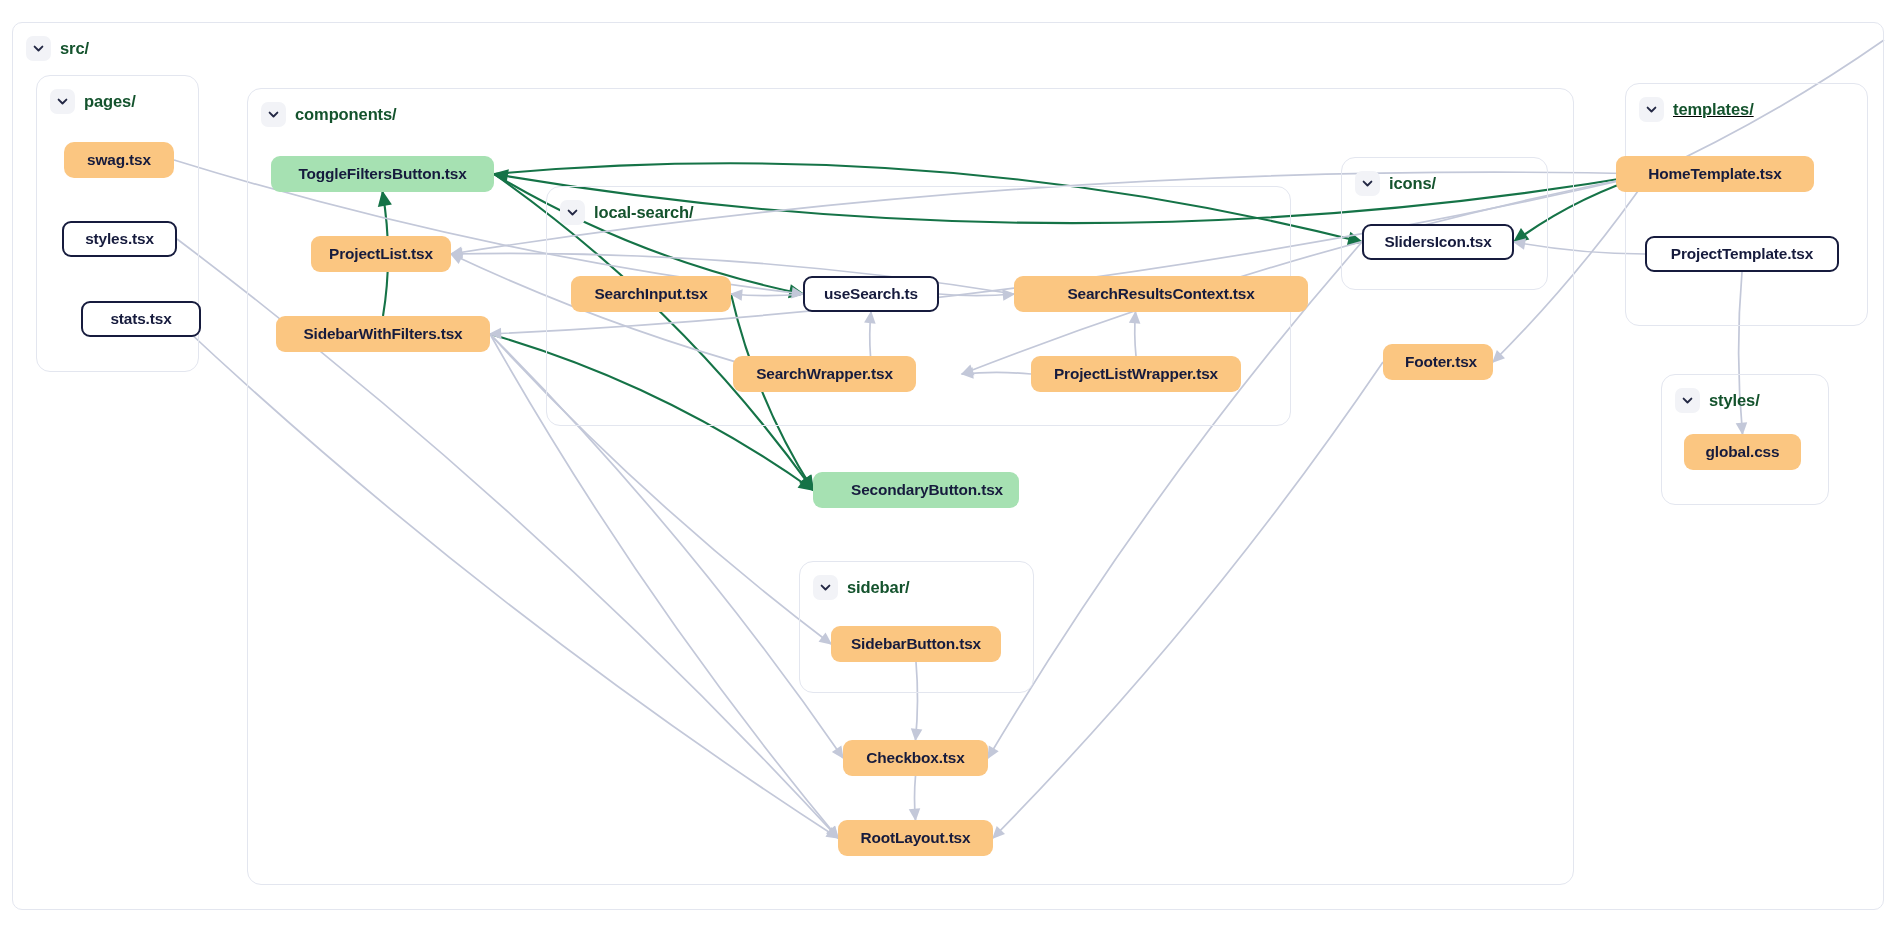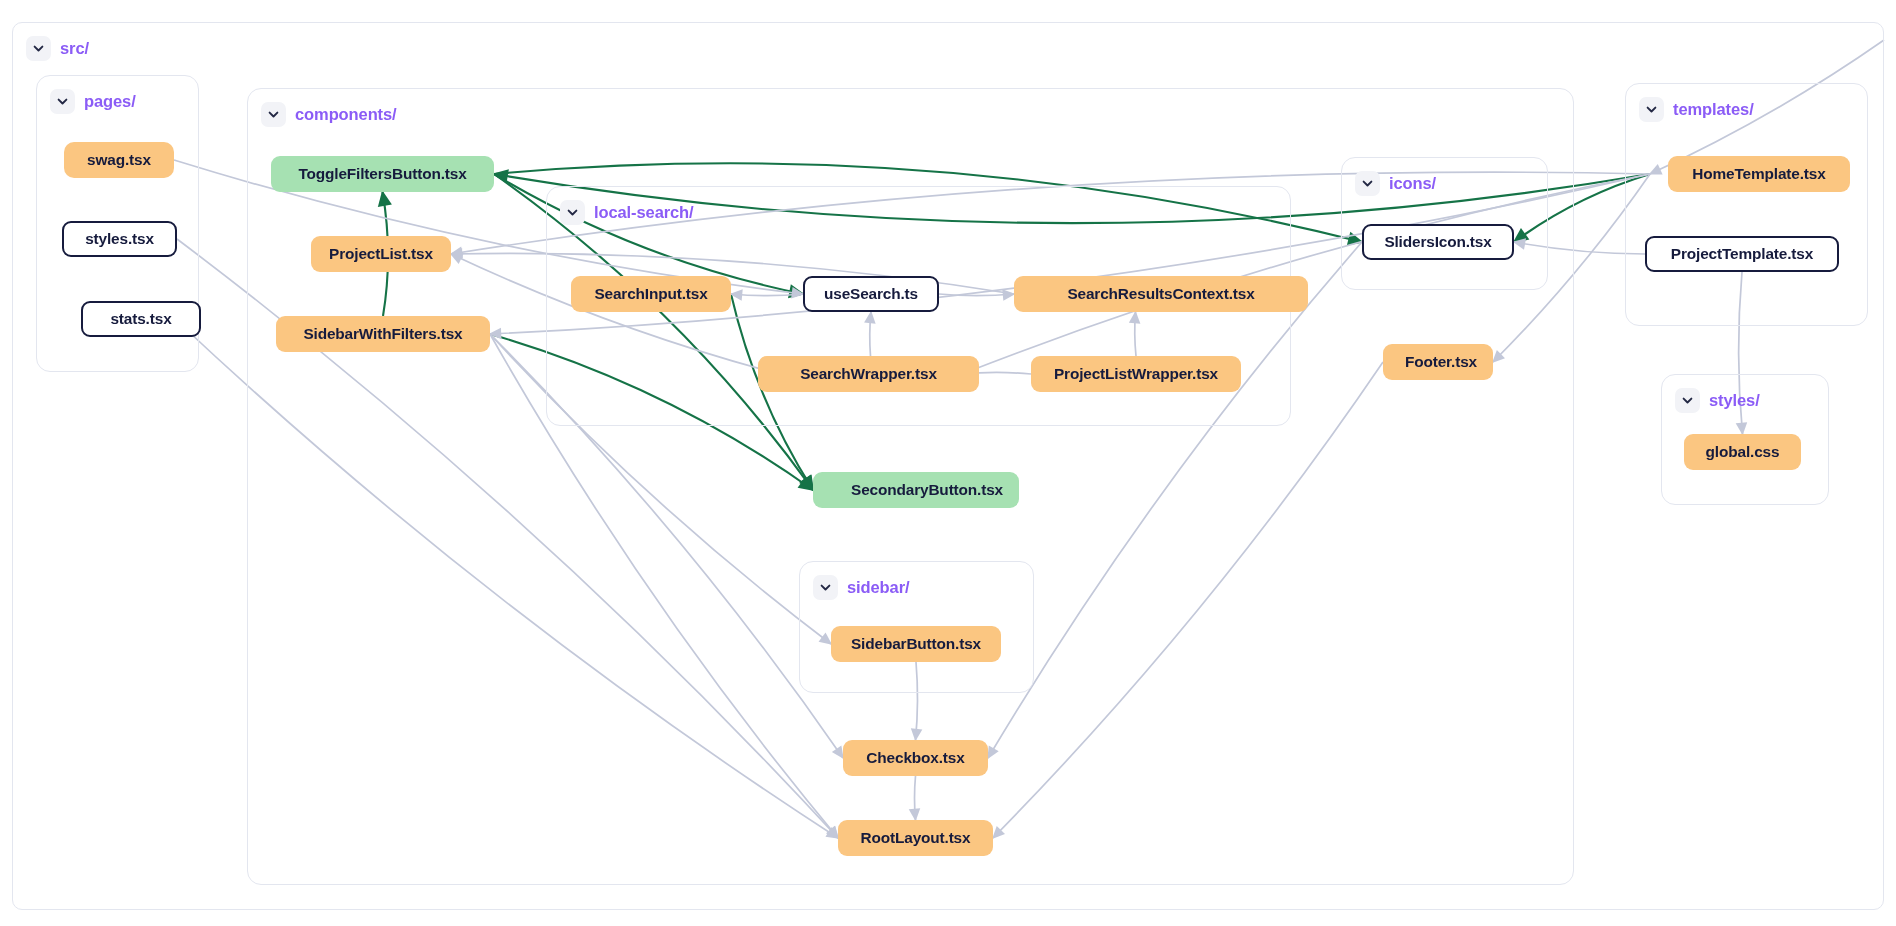--- a/index.html
+++ b/index.html
@@ -47,21 +47,21 @@
     display: flex;
     align-items: center;
     justify-content: center;
     flex: 0 0 auto;
   }
   .chev svg { display:block; }
 
   .group-label {
     font-size: 16.5px;
     font-weight: bold;
-    color: #8b5cf6;
+    color: #14532d;
     letter-spacing: -0.1px;
   }
 
   
   .node {
     position: absolute;
     display: flex;
     align-items: center;
     justify-content: center;
     border-radius: 9px;
@@ -185,21 +185,21 @@
       <div class="group" style="left: 799px; top: 561px; width: 235px; height: 132px;"></div>
       <div class="group-header" style="left: 813px; top: 575px;">
         <span class="chev">
           <svg width="13" height="13" viewBox="0 0 13 13">
             <path d="M2.6 4.6 L6.5 8.5 L10.4 4.6" stroke="#232844" stroke-width="1.9" fill="none" stroke-linecap="round" stroke-linejoin="round"></path>
           </svg>
         </span>
         <span class="group-label">sidebar/</span>
       </div>
       <div class="group" style="left: 1625px; top: 83px; width: 243px; height: 243px;"></div>
-      <div class="group-header" style="left: 1639px; top: 97px;">
+      <div class="group-header" style="left: 1639px; top: 97px; text-decoration: underline;">
         <span class="chev">
           <svg width="13" height="13" viewBox="0 0 13 13">
             <path d="M2.6 4.6 L6.5 8.5 L10.4 4.6" stroke="#232844" stroke-width="1.9" fill="none" stroke-linecap="round" stroke-linejoin="round"></path>
           </svg>
         </span>
         <span class="group-label">templates/</span>
       </div>
       <div class="group" style="left: 1661px; top: 374px; width: 168px; height: 131px;"></div>
       <div class="group-header" style="left: 1675px; top: 388px;">
         <span class="chev">
@@ -231,21 +231,21 @@
       </div>
       <div class="node orange" style="left: 571px; top: 276px; width: 160px;">
         <span>SearchInput.tsx</span>
       </div>
       <div class="node outline" style="left: 803px; top: 276px; width: 136px;">
         <span>useSearch.ts</span>
       </div>
       <div class="node orange" style="left: 1014px; top: 276px; width: 294px;">
         <span>SearchResultsContext.tsx</span>
       </div>
-      <div class="node orange" style="left: 758px; top: 356px; width: 221px;">
+      <div class="node orange" style="left: 733px; top: 356px; width: 183px;">
         <span>SearchWrapper.tsx</span>
       </div>
       <div class="node orange" style="left: 1031px; top: 356px; width: 210px;">
         <span>ProjectListWrapper.tsx</span>
       </div>
       <div class="node outline" style="left: 1362px; top: 224px; width: 152px;">
         <span>SlidersIcon.tsx</span>
       </div>
       <div class="node orange" style="left: 1383px; top: 344px; width: 110px; justify-content: flex-end;">
         <span>Footer.tsx</span>
@@ -255,21 +255,21 @@
       </div>
       <div class="node orange" style="left: 831px; top: 626px; width: 170px;">
         <span>SidebarButton.tsx</span>
       </div>
       <div class="node orange" style="left: 843px; top: 740px; width: 145px;">
         <span>Checkbox.tsx</span>
       </div>
       <div class="node orange" style="left: 838px; top: 820px; width: 155px;">
         <span>RootLayout.tsx</span>
       </div>
-      <div class="node orange" style="left: 1668px; top: 156px; width: 182px;">
+      <div class="node orange" style="left: 1616px; top: 156px; width: 198px;">
         <span>HomeTemplate.tsx</span>
       </div>
       <div class="node outline" style="left: 1645px; top: 236px; width: 194px;">
         <span>ProjectTemplate.tsx</span>
       </div>
       <div class="node orange" style="left: 1684px; top: 434px; width: 117px;">
         <span>global.css</span>
       </div>
     </div>
 </div>

